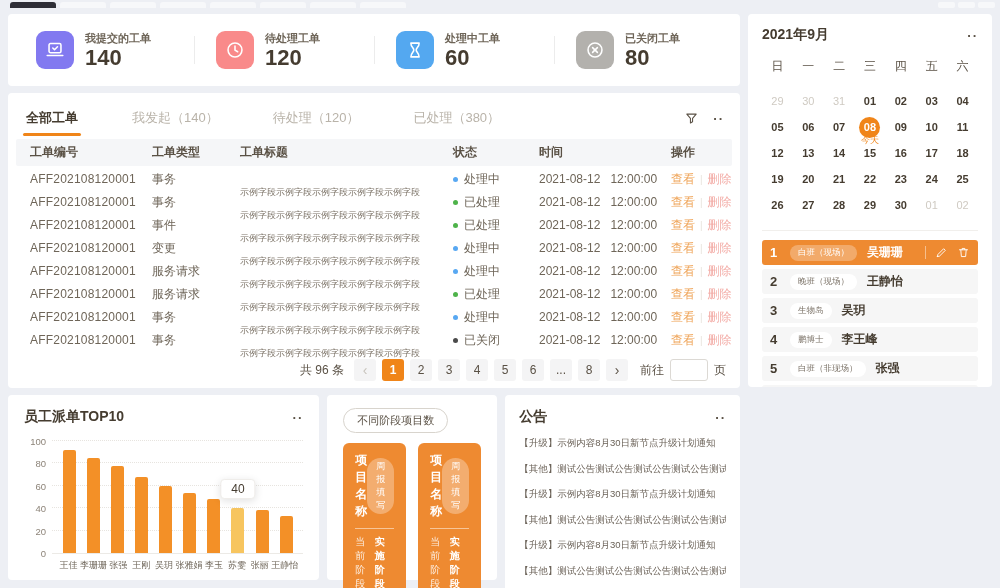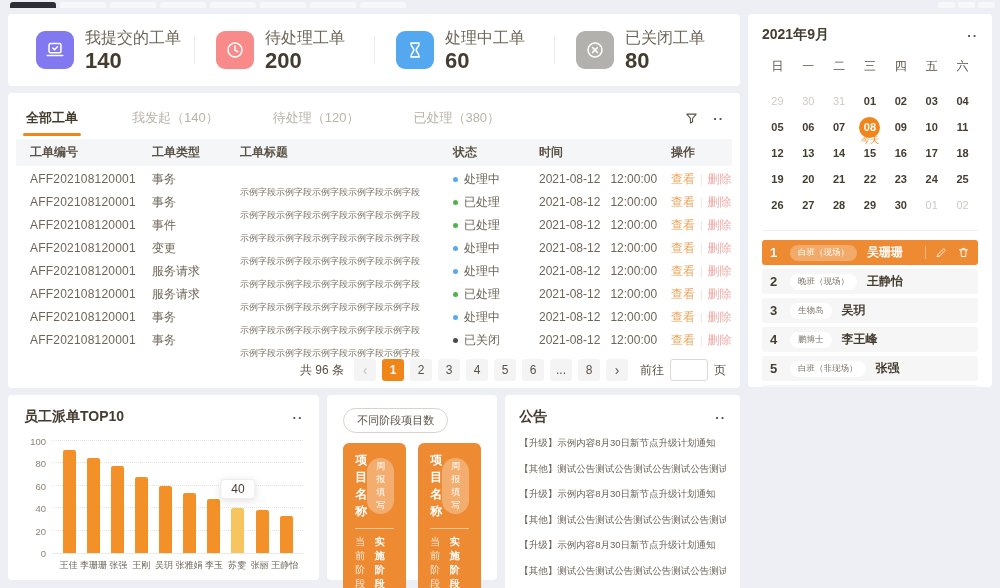--- a/index.html
+++ b/index.html
@@ -28,21 +28,21 @@
   .right-col{width:274px;display:flex;flex-direction:column;gap:7px;}
   .panel{background:var(--panel);border-radius:4px;}
 
   
   .stats-panel{height:72px;display:flex;align-items:center;padding:0 6px;}
   .stat{flex:1;display:flex;align-items:center;gap:11px;padding-left:22px;position:relative;height:100%;}
   .stat + .stat::before{content:"";position:absolute;left:0;top:22px;height:28px;width:1px;background:#ececec;}
   .stat-icon{width:38px;height:38px;border-radius:9px;display:flex;align-items:center;justify-content:center;color:#fff;flex:0 0 auto;}
   .stat-icon svg{width:22px;height:22px;}
   .icon svg,.stat-icon svg{fill:none;stroke:currentColor;stroke-width:1.7;stroke-linecap:round;stroke-linejoin:round;}
-  .stat-label{font-size:16px;color:var(--text-mid);}
+  .stat-label{font-size:11px;color:var(--text-mid);font-weight:bold;}
   .stat-value{font-size:22px;font-weight:bold;color:var(--text-dark);margin-top:1px;line-height:1;}
 
   
   .table-panel{height:295px;padding:8px 8px 20px;}
   .tabs{display:flex;gap:54px;align-items:center;font-size:13px;color:var(--text-muted);padding:8px 8px 12px 10px;}
   .tab{cursor:pointer;position:relative;white-space:nowrap;}
   .tab.active{color:var(--text-dark);font-weight:bold;}
   .tab.active::after{content:"";position:absolute;left:-3px;right:-3px;bottom:-9px;height:3px;background:var(--accent);border-radius:2px;}
   .tab-actions{margin-left:auto;display:flex;gap:14px;align-items:center;color:#5a5145;}
   .more-dots{font-weight:bold;letter-spacing:1px;font-size:13px;color:#5a5145;cursor:pointer;line-height:1;}
@@ -164,21 +164,21 @@
         </div>
         <div class="stat">
           <div class="stat-icon" style="background: rgb(249, 138, 138);">
             <svg viewBox="0 0 24 24">
               <circle cx="12" cy="12" r="7.6"></circle>
               <path d="M12 7.8v4.4l2.9 1.7"></path>
             </svg>
           </div>
           <div>
             <div class="stat-label">待处理工单</div>
-            <div class="stat-value">200</div>
+            <div class="stat-value">120</div>
           </div>
         </div>
         <div class="stat">
           <div class="stat-icon" style="background: rgb(84, 168, 240);">
             <svg viewBox="0 0 24 24">
               <path d="M7.5 4.5h9c0 4.2-3.2 5-3.2 7.5s3.2 3.3 3.2 7.5h-9c0-4.2 3.2-5 3.2-7.5S7.5 8.7 7.5 4.5z"></path>
             </svg>
           </div>
           <div>
             <div class="stat-label">处理中工单</div>

